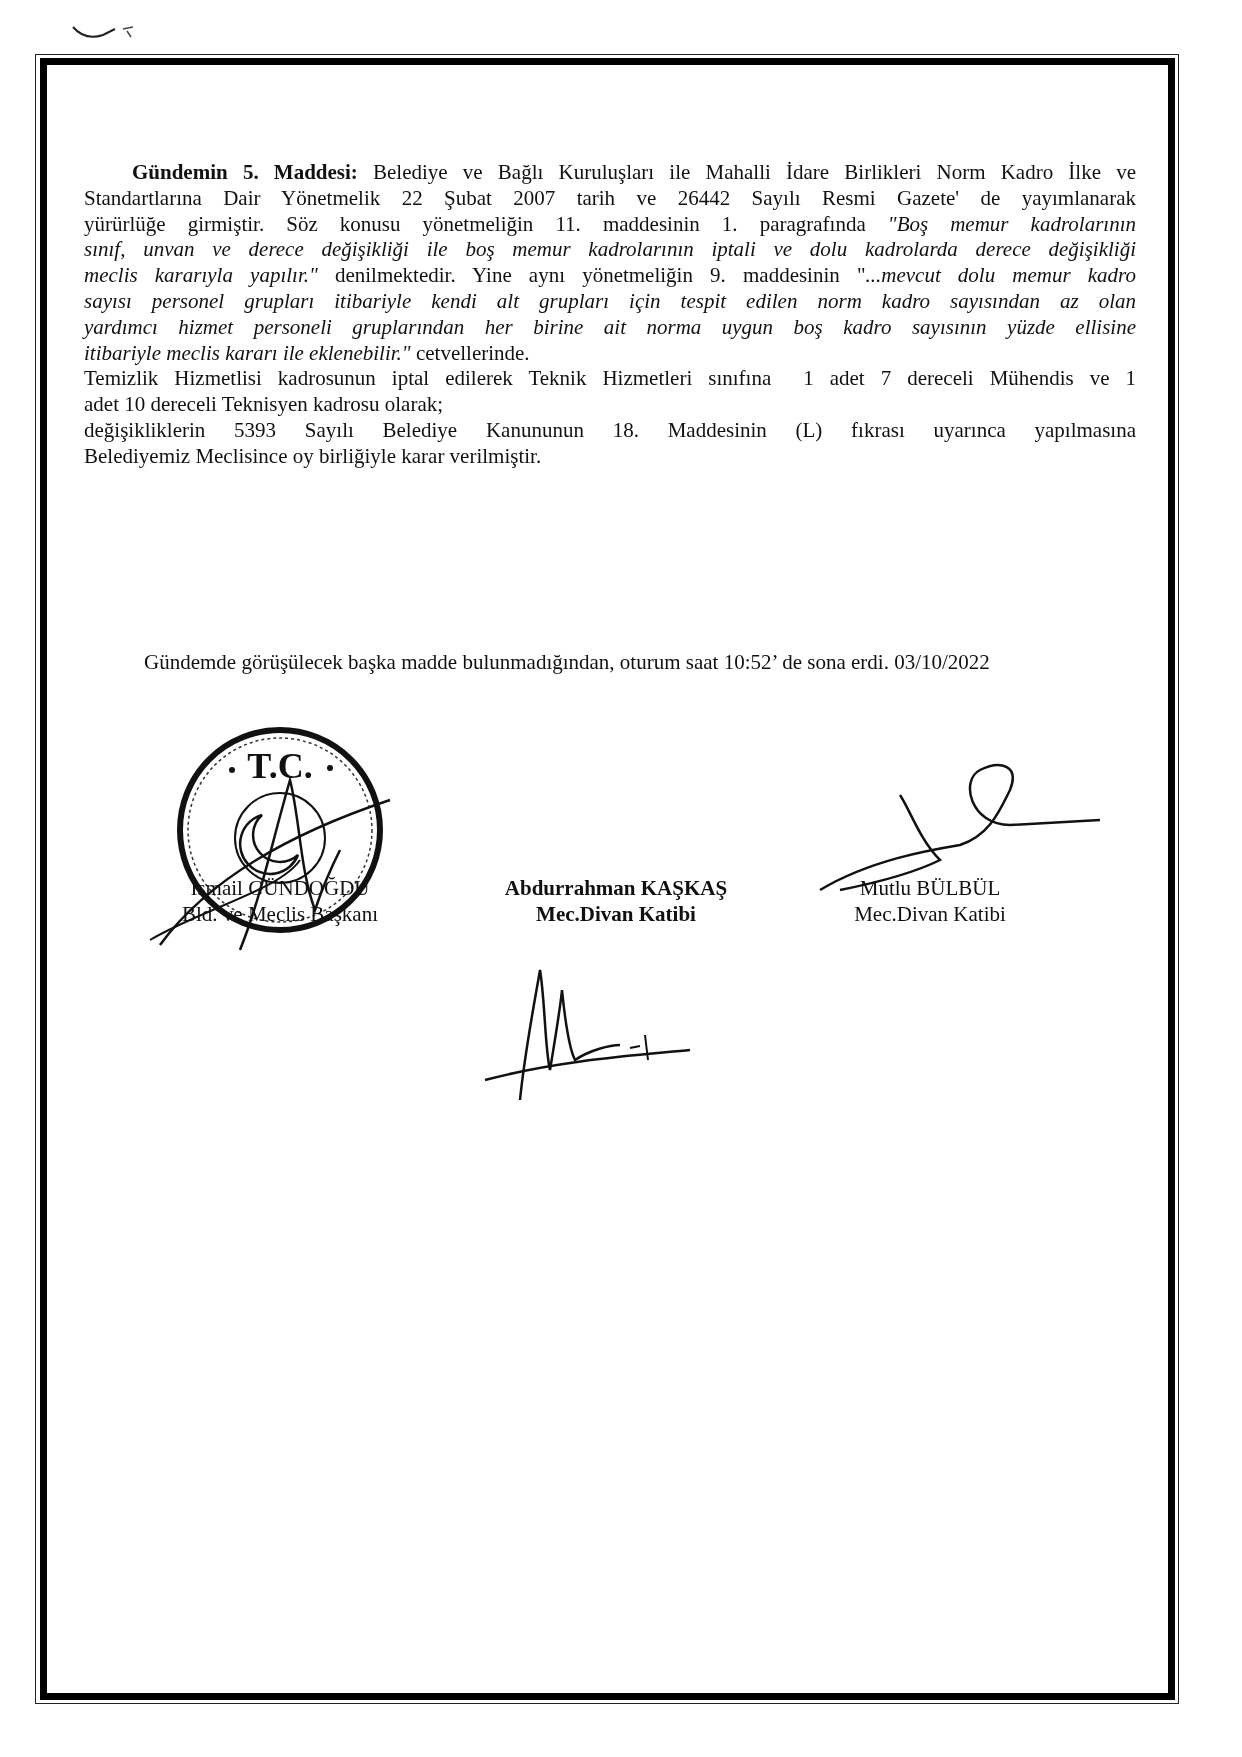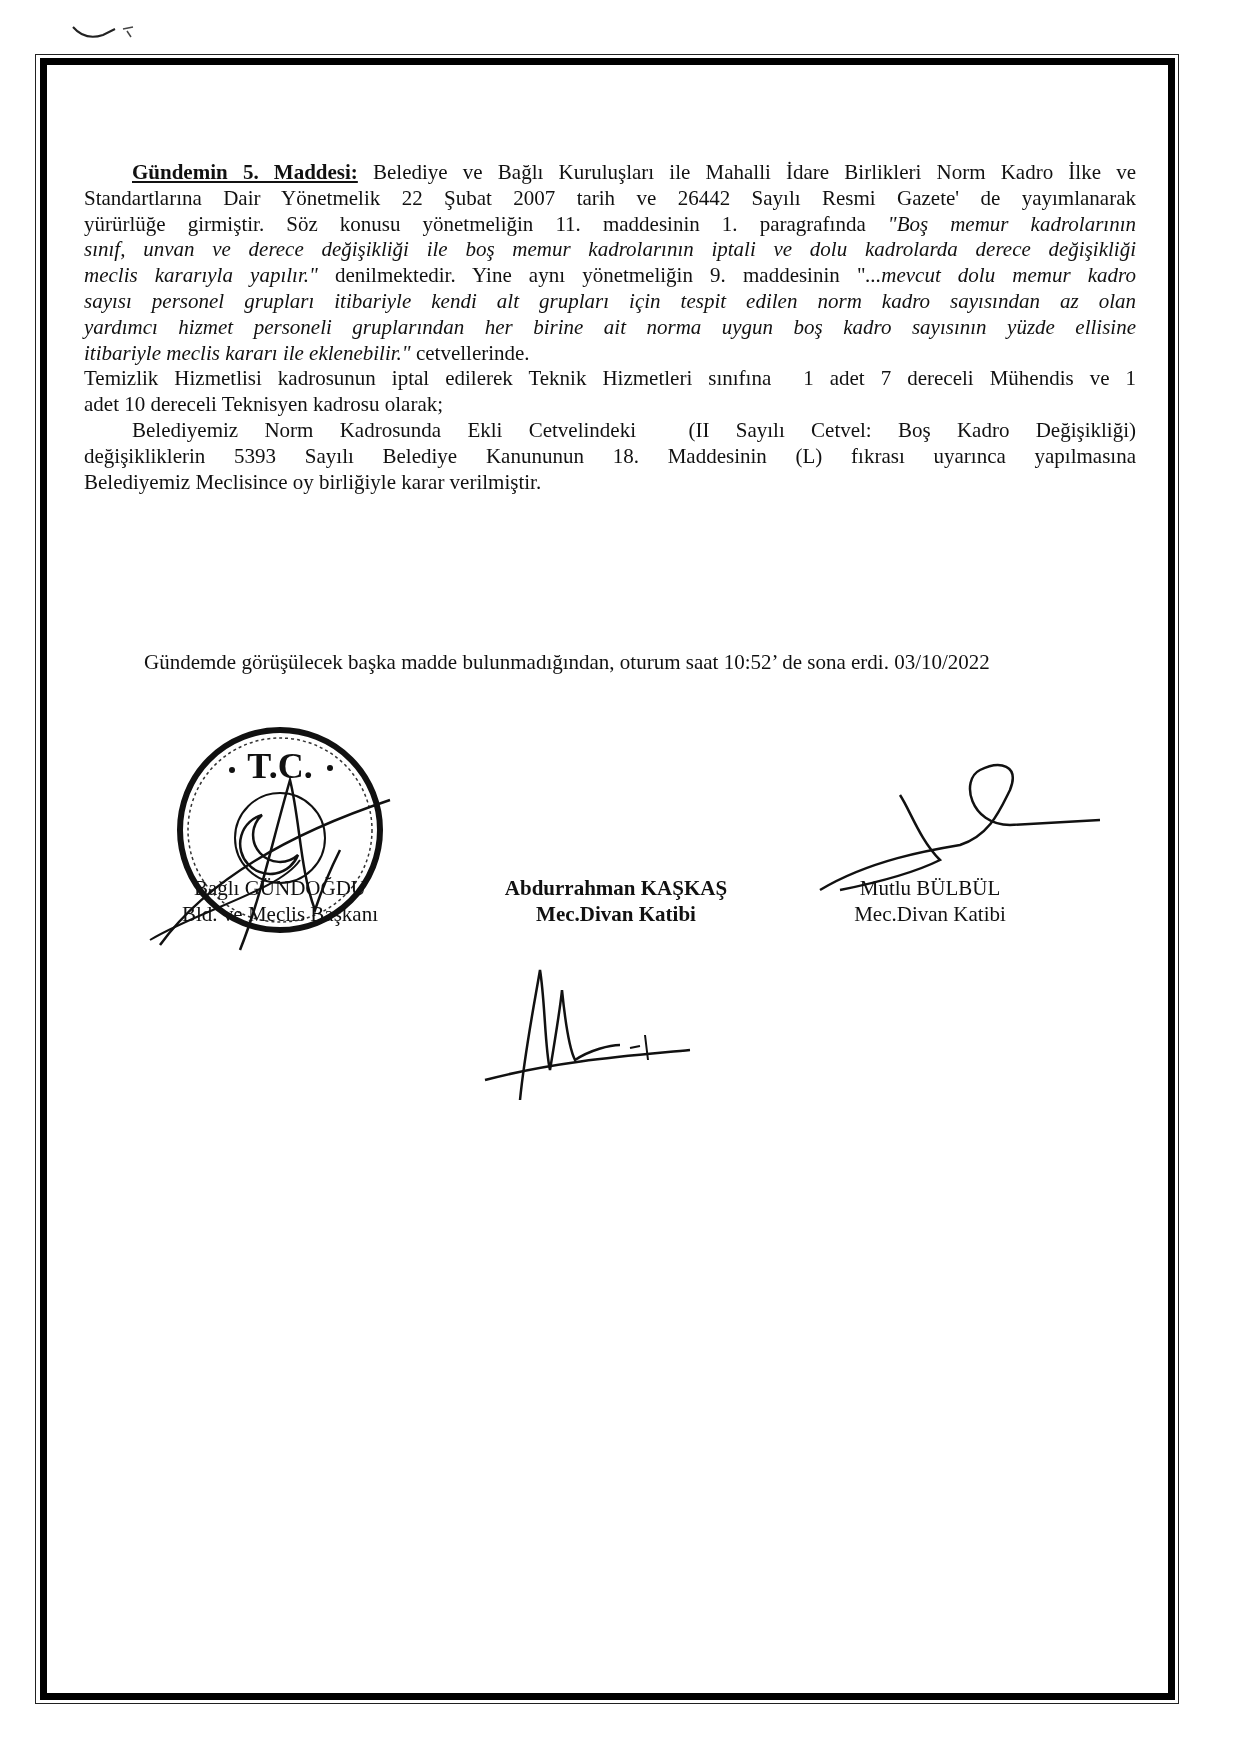--- a/index.html
+++ b/index.html
@@ -8,21 +8,21 @@
   .scan-mark { position:absolute; left:65px; top:15px; width:100px; height:30px; }
   .frame-outer { position:absolute; left:35px; top:54px; width:1144px; height:1650px;
                  border:1.5px solid #222; box-sizing:border-box; }
   .frame-inner { position:absolute; left:40px; top:58px; width:1135px; height:1642px;
                  border:7px solid #000; box-sizing:border-box; }
   .body-text { position:absolute; left:84px; top:160px; width:1052px; font-size:21px; line-height:25.8px; }
   .line { display:block; text-align:justify; text-align-last:justify; white-space:nowrap; height:25.8px; overflow:visible; }
   .line.last { text-align-last:left; }
   .line span { white-space:pre-wrap; }
   .indent { padding-left:48px; }
-  .head { font-weight:bold; text-decoration:underline; }
+  .head { font-weight:bold; }
   i { font-style:italic; }
   .closing { position:absolute; left:144px; top:650px; font-size:21px; }
   .sig-block { position:absolute; text-align:center; font-size:21px; line-height:26px; }
 </style>
 </head>
 <body>
 
 <svg class="scan-mark" viewBox="0 0 100 30">
   <path d="M8 12 Q20 26 38 20 L50 14" stroke="#222" stroke-width="2" fill="none"></path>
   <path d="M58 14 L68 12 M62 16 L66 22" stroke="#444" stroke-width="1.5" fill="none"></path>
@@ -58,23 +58,20 @@
     <i>itibariyle meclis kararı ile eklenebilir."</i><span> cetvellerinde.</span>
   </div>
 
   <div class="line">
     <span>Temizlik Hizmetlisi kadrosunun iptal edilerek Teknik Hizmetleri sınıfına  1 adet 7 dereceli Mühendis ve 1</span>
   </div>
   <div class="line last">
     <span>adet 10 dereceli Teknisyen kadrosu olarak;</span>
   </div>
 
-  <div class="line indent">
-    <span>Belediyemiz Norm Kadrosunda Ekli Cetvelindeki  (II Sayılı Cetvel: Boş Kadro Değişikliği)</span>
-  </div>
   <div class="line">
     <span>değişikliklerin 5393 Sayılı Belediye Kanununun 18. Maddesinin (L) fıkrası uyarınca yapılmasına</span>
   </div>
   <div class="line last">
     <span>Belediyemiz Meclisince oy birliğiyle karar verilmiştir.</span>
   </div>
 </div>
 
 <div class="closing">Gündemde görüşülecek başka madde bulunmadığından, oturum saat 10:52’ de sona erdi. 03/10/2022</div>
 
@@ -99,21 +96,21 @@
   <path d="M40 140 C45 90 55 40 60 10 C65 40 65 90 70 110 C75 80 80 50 82 30 C85 60 90 90 95 100 C110 90 130 85 140 85" stroke="#111" stroke-width="2.5" fill="none"></path>
   <path d="M150 88 L160 86 M165 75 L168 100" stroke="#111" stroke-width="2" fill="none"></path>
 </svg>
 
 <svg style="position:absolute; left:810px; top:750px;" width="300" height="150" viewBox="0 0 300 150">
   <path d="M10 140 C60 110 120 100 150 95 C180 85 190 60 200 40 C210 15 190 10 170 20 C150 30 160 75 200 75 L290 70" stroke="#111" stroke-width="2.5" fill="none"></path>
   <path d="M90 45 C100 60 110 90 130 110 C110 120 80 130 30 140" stroke="#111" stroke-width="2.5" fill="none"></path>
 </svg>
 
 <div class="sig-block" style="left:150px; top:875px; width:260px;">
-  <div>Bağlı GÜNDOĞDU</div>
+  <div>İsmail GÜNDOĞDU</div>
   <div>Bld. ve Meclis Başkanı</div>
 </div>
 <div class="sig-block" style="left:476px; top:875px; width:280px;font-weight:bold;">
   <div>Abdurrahman KAŞKAŞ</div>
   <div>Mec.Divan Katibi</div>
 </div>
 <div class="sig-block" style="left:830px; top:875px; width:200px;">
   <div>Mutlu BÜLBÜL</div>
   <div>Mec.Divan Katibi</div>
 </div>

